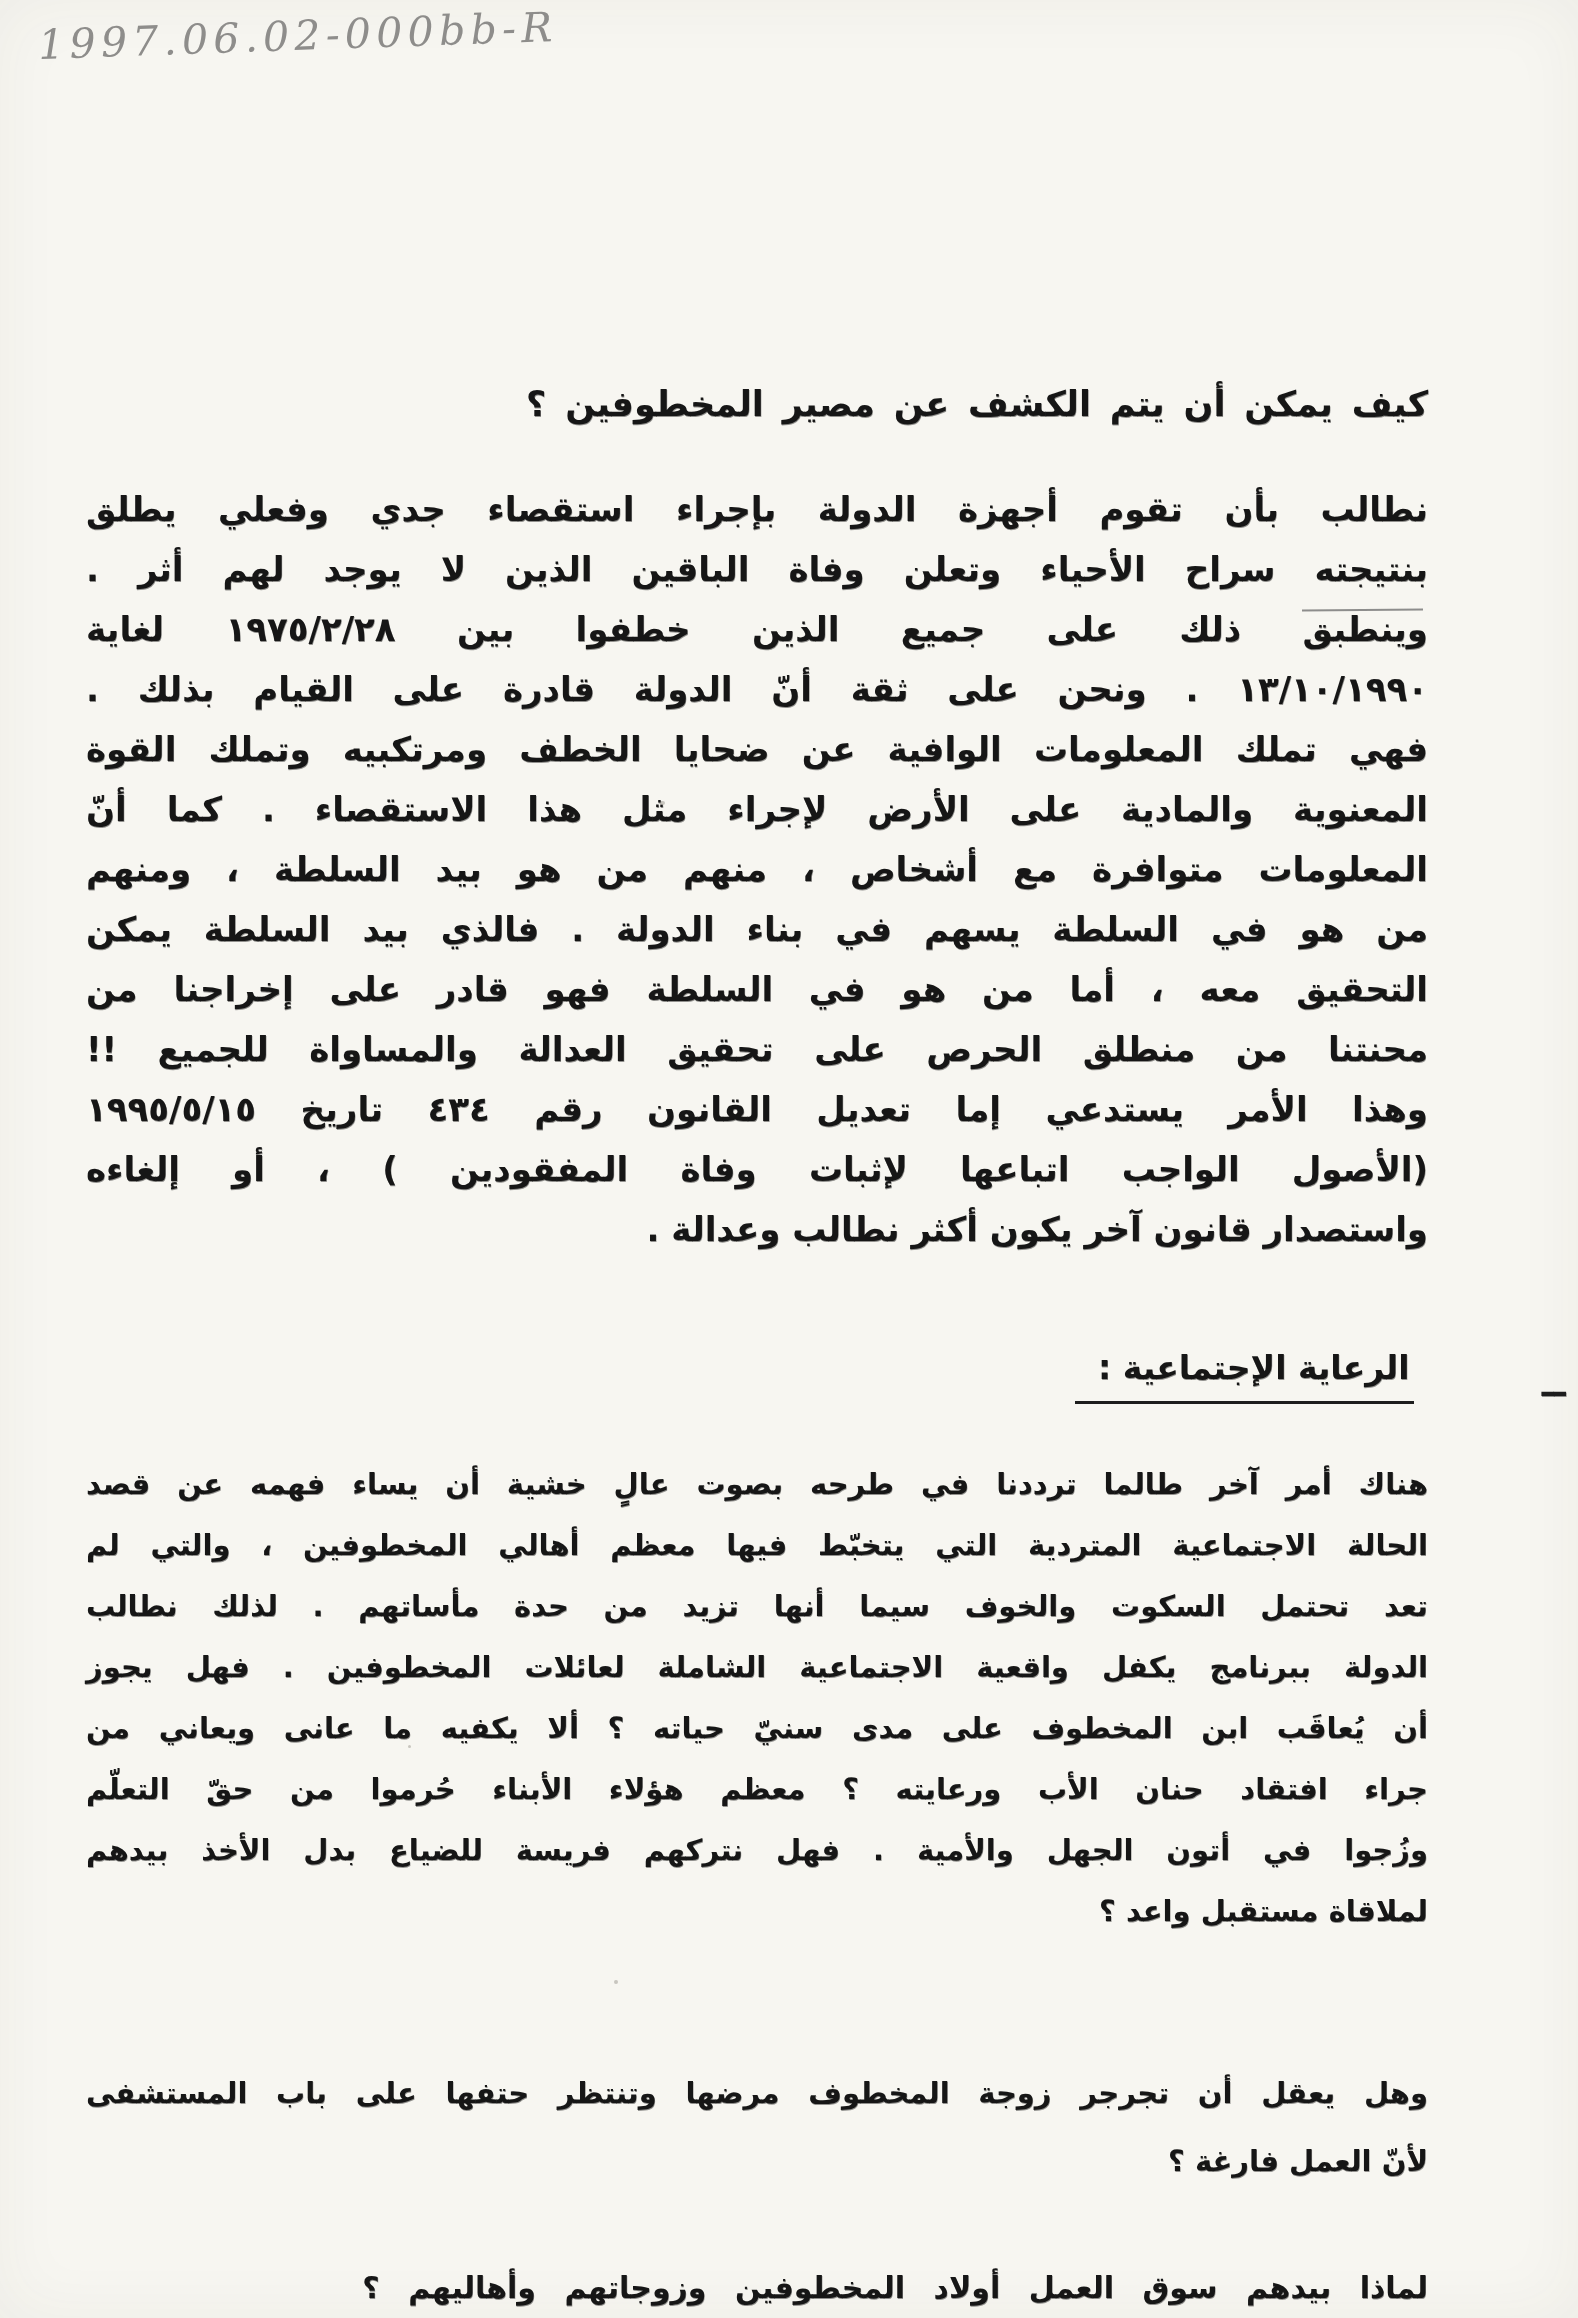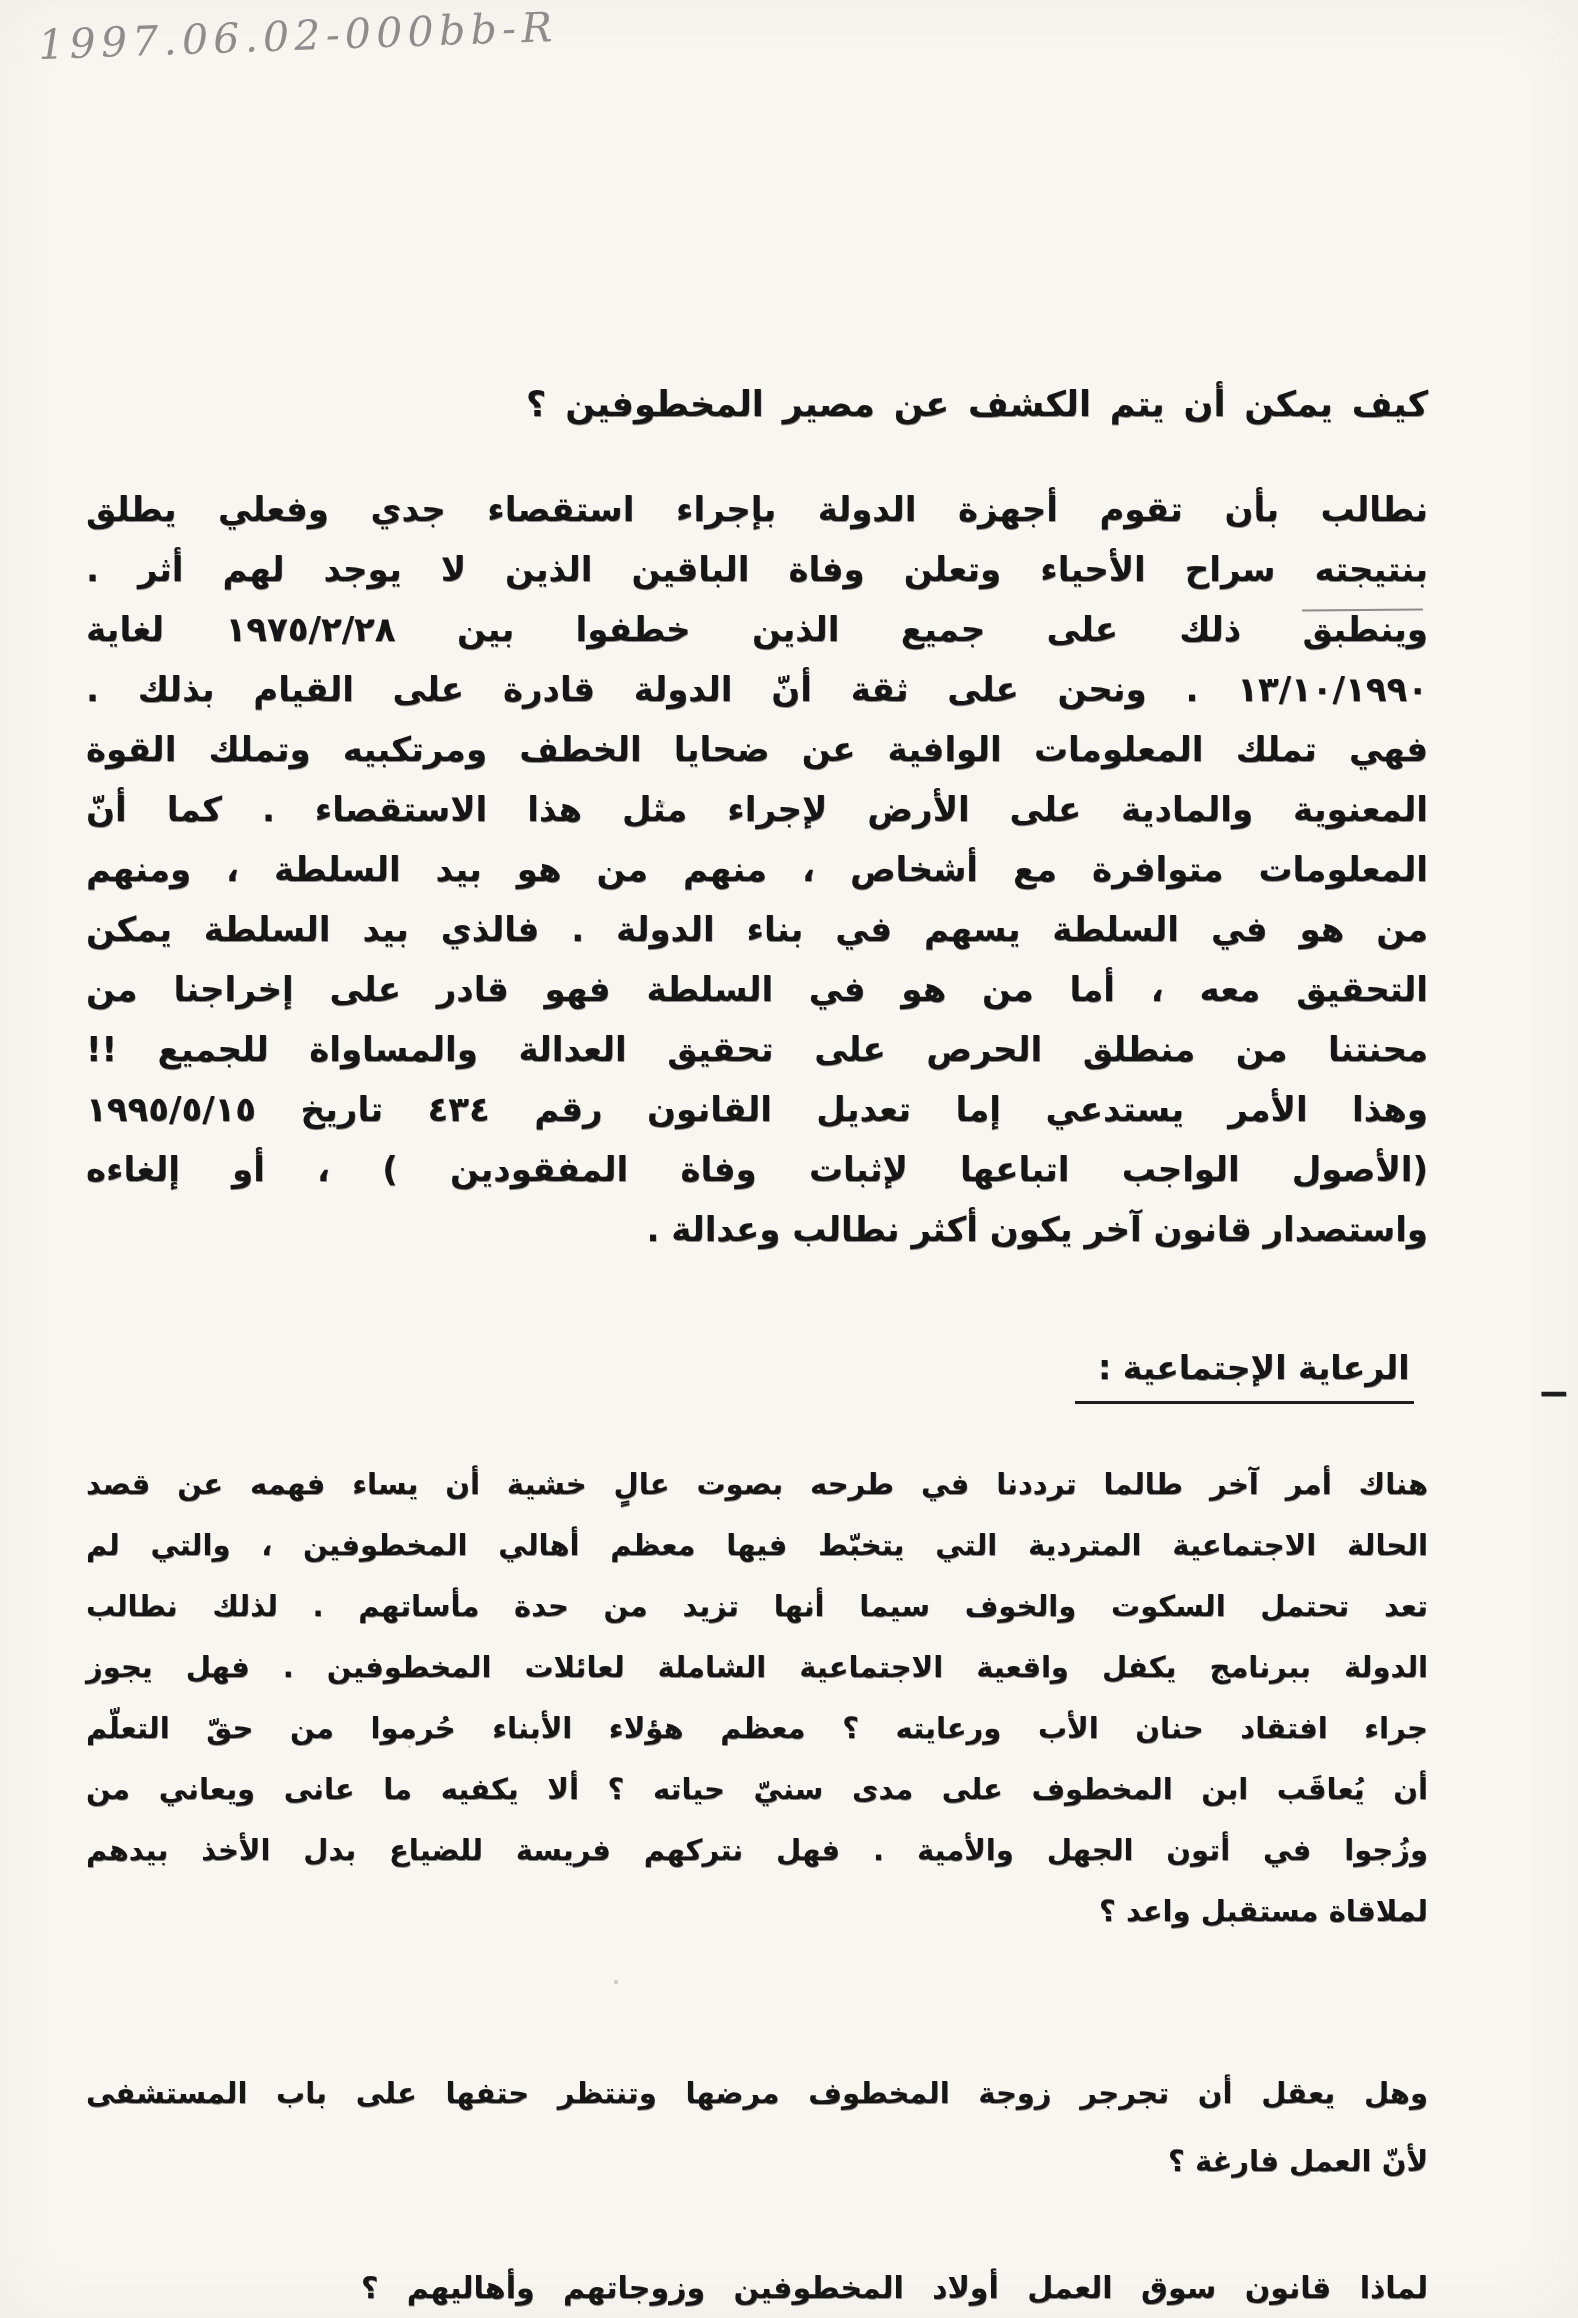--- a/index.html
+++ b/index.html
@@ -111,31 +111,31 @@
 
   <div class="section-heading tw">الرعاية الإجتماعية :</div>
 
   <div class="side-marker tw">ب ــ</div>
 
   <div class="para tw" id="para2">
     <div class="line">هناك أمر آخر طالما ترددنا في طرحه بصوت عالٍ خشية أن يساء فهمه عن قصد</div>
     <div class="line">الحالة الاجتماعية المتردية التي يتخبّط فيها معظم أهالي المخطوفين ، والتي لم</div>
     <div class="line">تعد تحتمل السكوت والخوف سيما أنها تزيد من حدة مأساتهم . لذلك نطالب</div>
     <div class="line">الدولة ببرنامج يكفل واقعية الاجتماعية الشاملة لعائلات المخطوفين . فهل يجوز</div>
+    <div class="line">أن يُعاقَب ابن المخطوف على مدى سنيّ حياته ؟ ألا يكفيه ما عانى ويعاني من</div>
     <div class="line">جراء افتقاد حنان الأب ورعايته ؟ معظم هؤلاء الأبناء حُرموا من حقّ التعلّم</div>
-    <div class="line">أن يُعاقَب ابن المخطوف على مدى سنيّ حياته ؟ ألا يكفيه ما عانى ويعاني من</div>
     <div class="line">وزُجوا في أتون الجهل والأمية . فهل نتركهم فريسة للضياع بدل الأخذ بيدهم</div>
     <div class="line short">لملاقاة مستقبل واعد ؟</div>
   </div>
 
   <div class="para tw" id="para3">
     <div class="line">وهل يعقل أن تجرجر زوجة المخطوف مرضها وتنتظر حتفها على باب المستشفى</div>
     <div class="line short">لأنّ العمل فارغة ؟</div>
   </div>
 
-  <div class="closing tw">لماذا قانون سوق العمل أولاد المخطوفين وزوجاتهم وأهاليهم ؟</div>
+  <div class="closing tw">لماذا بيدهم سوق العمل أولاد المخطوفين وزوجاتهم وأهاليهم ؟</div>
 
   <div class="speck s1"></div>
   <div class="speck s2"></div>
   <div class="speck s3"></div>
 
 </div>
 
 
 </body></html>

